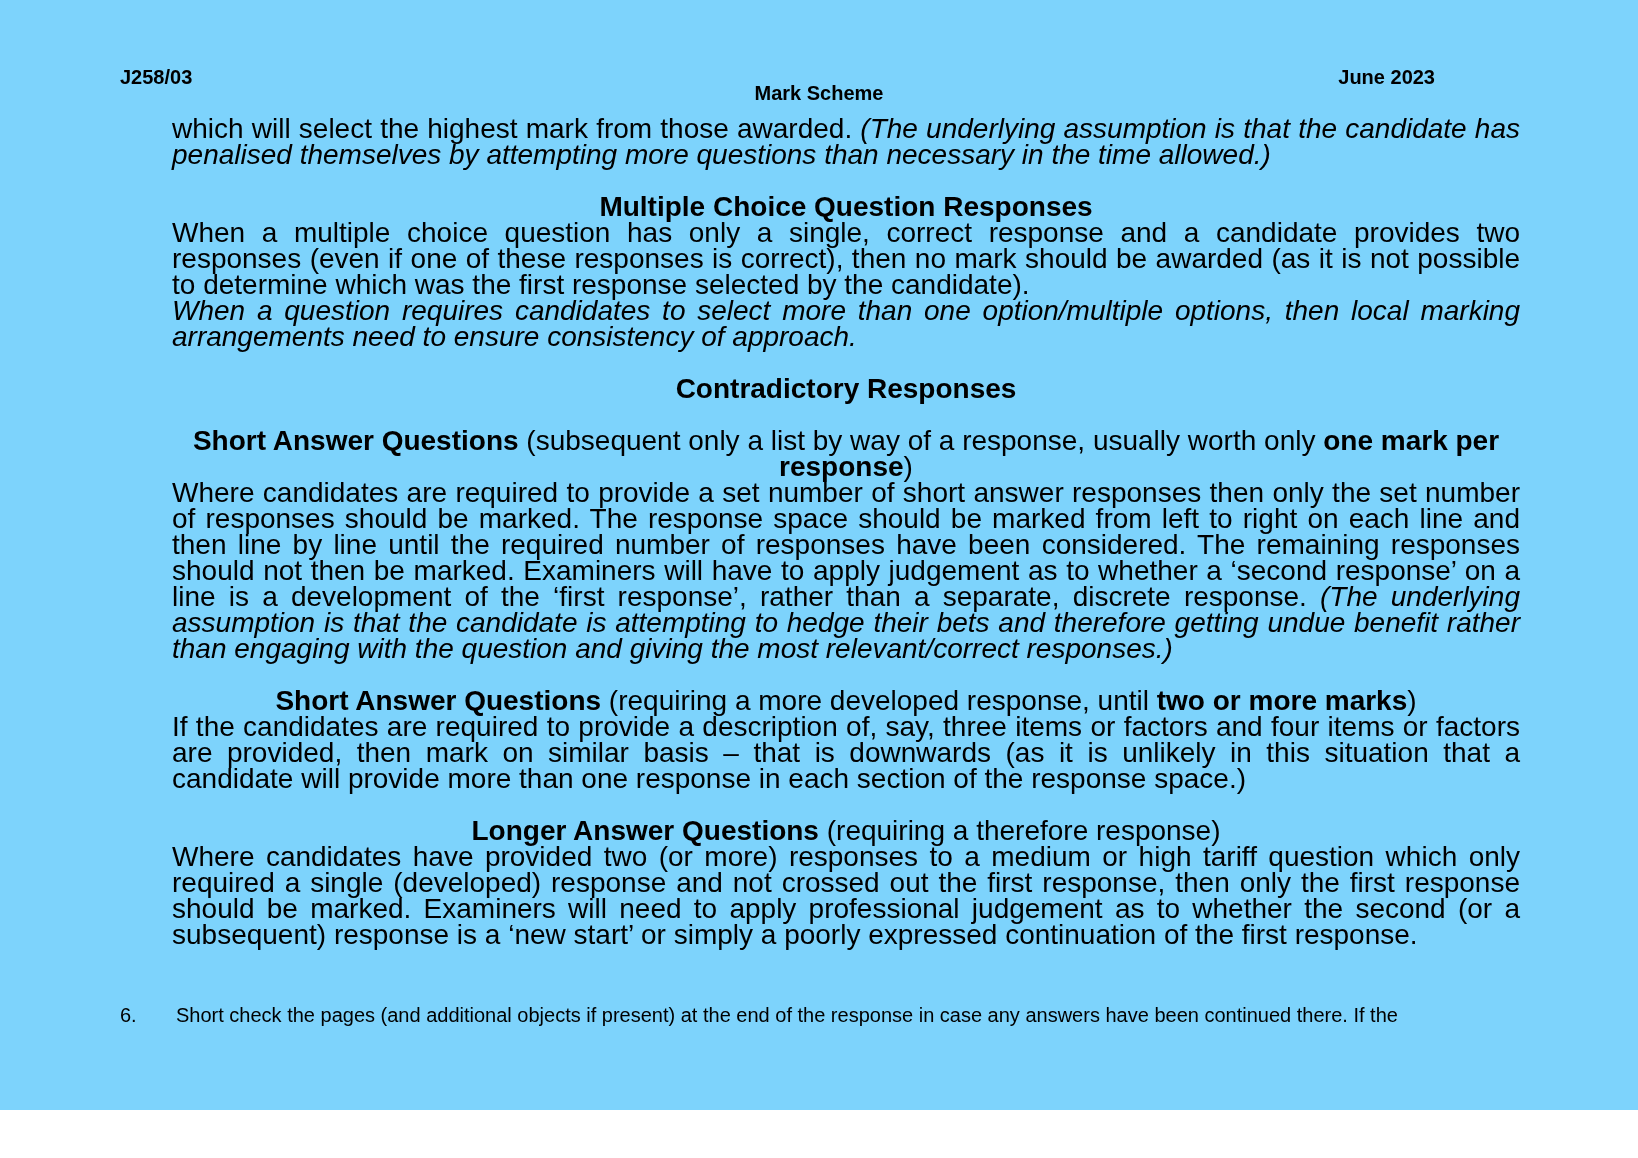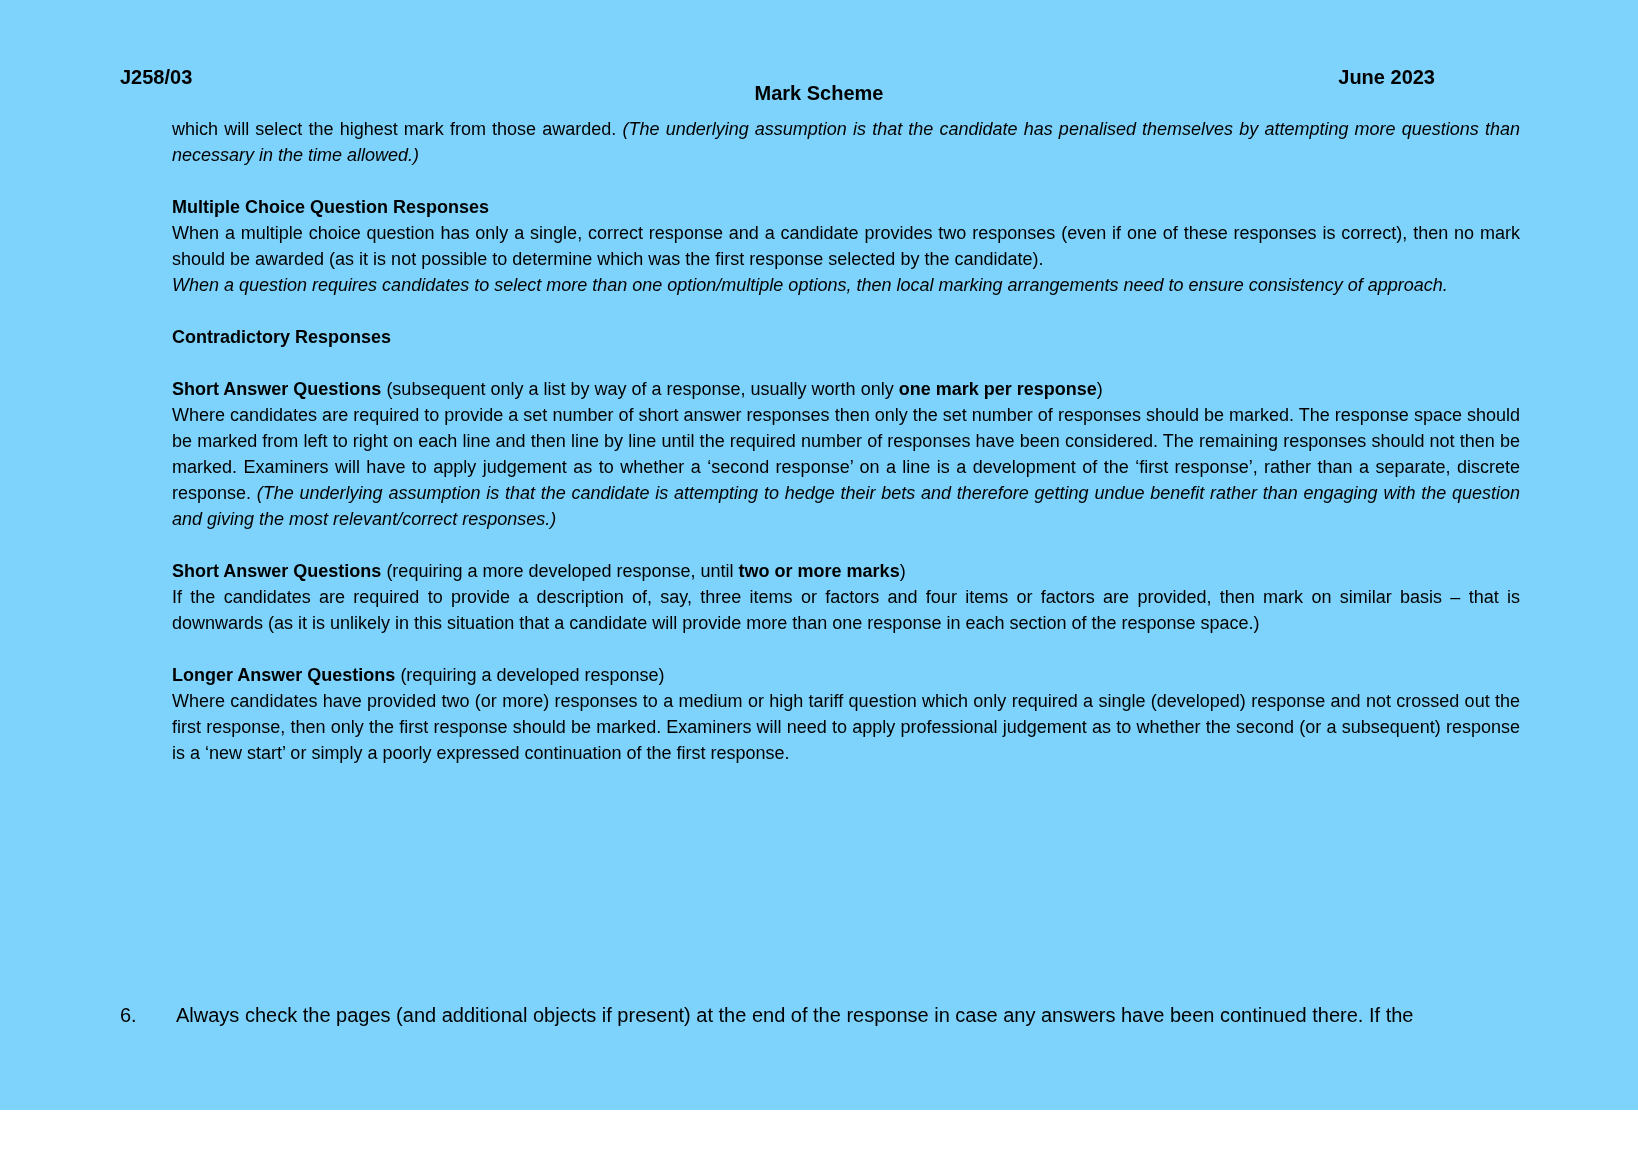--- a/index.html
+++ b/index.html
@@ -20,22 +20,22 @@
   .header .h-center{ position: absolute; left: 0; right: 0; top: 16px; text-align: center; }
   .header .h-right { position: absolute; right: 203px; top: 0; white-space: nowrap; }
 
   .content {
     position: absolute;
     top: 116px;
     left: 172px;
     width: 1348px;
     text-align: justify;
   }
-  p, h3 { margin: 0; padding: 0; font-size: 18px; font-weight: 400; line-height: 26px; }
-  h3 { text-align: left; }
+  p, h3 { margin: 0; padding: 0; font-size: 28px; font-weight: 400; line-height: 26px; }
+  h3 { text-align: center; }
   .sec { margin-top: 26px; }
   .bold { font-weight: 700; }
   .italic { font-style: italic; }
 
   .numbered-item {
     position: absolute;
     top: 1002px;
     left: 120px;
     width: 1400px;
     display: flex;
@@ -74,24 +74,24 @@
       <h3><span class="bold">Short Answer Questions</span><span> (subsequent only a list by way of a response, usually worth only </span><span class="bold">one mark per response</span><span>)</span></h3>
       <p><span>Where candidates are required to provide a set number of short answer responses then only the set number of responses should be marked. The response space should be marked from left to right on each line and then line by line until the required number of responses have been considered.  The remaining responses should not then be marked. Examiners will have to apply judgement as to whether a ‘second response’ on a line is a development of the ‘first response’, rather than a separate, discrete response.  </span><span class="italic">(The underlying assumption is that the candidate is attempting to hedge their bets and therefore getting undue benefit rather than engaging with the question and giving the most relevant/correct responses.)</span></p>
     </div>
 
     <div class="sec">
       <h3><span class="bold">Short Answer Questions</span><span> (requiring a more developed response, until </span><span class="bold">two or more marks</span><span>)</span></h3>
       <p>If the candidates are required to provide a description of, say, three items or factors and four items or factors are provided, then mark on similar basis – that is downwards (as it is unlikely in this situation that a candidate will provide more than one response in each section of the response space.)</p>
     </div>
 
     <div class="sec">
-      <h3><span class="bold">Longer Answer Questions</span><span> (requiring a developed response)</span></h3>
+      <h3><span class="bold">Longer Answer Questions</span><span> (requiring a therefore response)</span></h3>
       <p>Where candidates have provided two (or more) responses to a medium or high tariff question which only required a single (developed) response and not crossed out the first response, then only the first response should be marked. Examiners will need to apply professional judgement as to whether the second (or a subsequent) response is a ‘new start’ or simply a poorly expressed continuation of the first response.</p>
     </div>
 
   </div>
 
   <div class="numbered-item">
     <span class="num">6.</span>
-    <span class="txt">Always check the pages (and additional objects if present) at the end of the response in case any answers have been continued there. If the</span>
+    <span class="txt">Short check the pages (and additional objects if present) at the end of the response in case any answers have been continued there. If the</span>
   </div>
 
 </div>
 
 </body></html>

